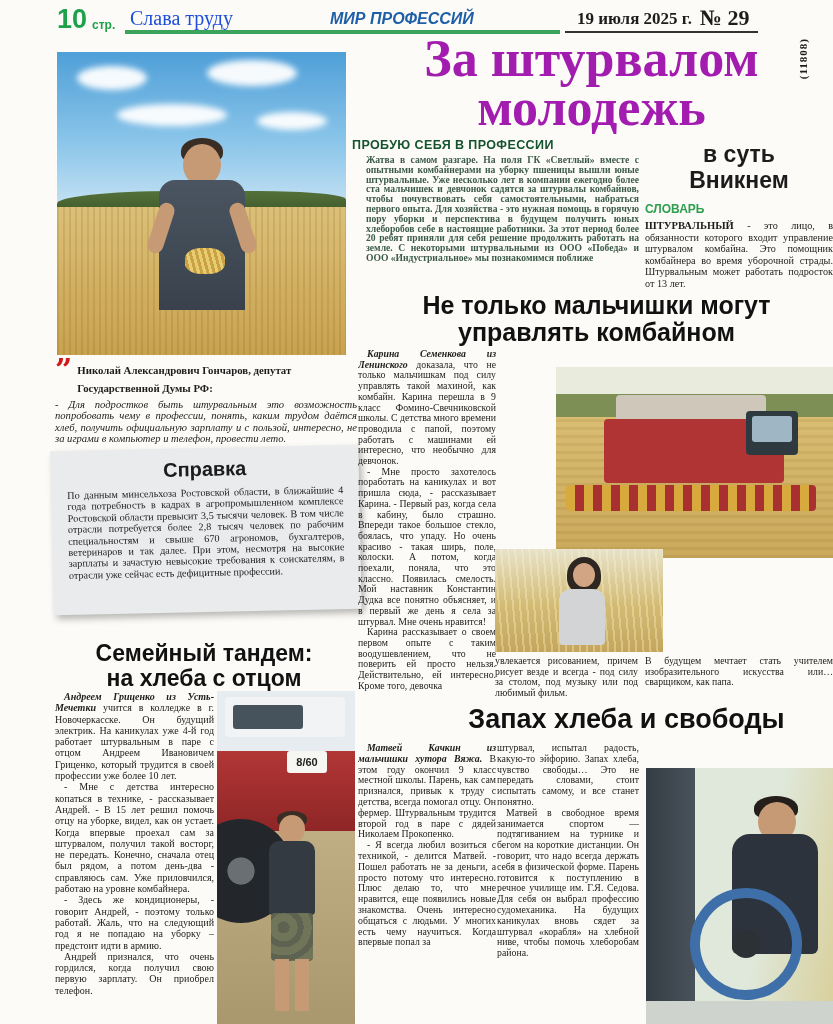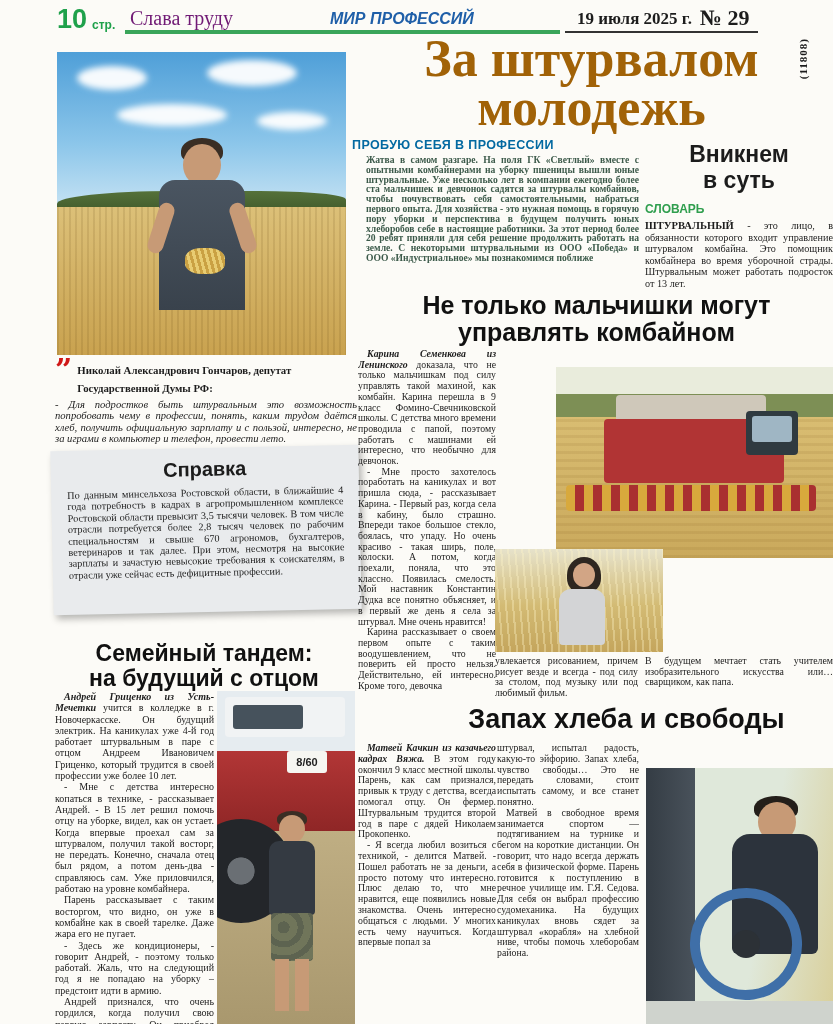--- a/index.html
+++ b/index.html
@@ -6,35 +6,35 @@
   .page{
     position:relative;width:833px;height:1024px;margin:0 auto;
     background:#fcfbf7;overflow:hidden;
     font-family:"Liberation Serif",serif;color:#1c1c1c;
   }
   
   .pnum{position:absolute;left:57px;top:4px;font-family:"Liberation Sans",sans-serif;
         font-size:27px;font-weight:bold;color:#1fa14b;}
   .plbl{position:absolute;left:92px;top:18px;font-family:"Liberation Sans",sans-serif;
         font-size:12px;font-weight:bold;color:#1fa14b;}
-  .pname{position:absolute;left:130px;top:7px;font-size:20px;color:#701a75;}
+  .pname{position:absolute;left:130px;top:7px;font-size:20px;color:#1d4ed8;}
   .sname{position:absolute;left:330px;top:10px;font-family:"Liberation Sans",sans-serif;
         font-size:16px;font-weight:bold;font-style:italic;color:#1f5fa8;}
   .pdate{position:absolute;left:577px;top:9px;font-size:17px;font-weight:bold;}
   .pissue{position:absolute;left:700px;top:5px;font-size:22px;font-weight:bold;}
   .pcode{position:absolute;right:36px;top:38px;font-size:11px;font-weight:bold;
         transform:rotate(-90deg);transform-origin:right top;letter-spacing:1px;}
   .rule-green{position:absolute;left:125px;top:30px;width:435px;height:4px;background:#3aa55a;}
   .rule-black{position:absolute;left:565px;top:31px;width:193px;height:2px;background:#333;}
 
   
   .main-head{position:absolute;left:350px;top:34px;width:483px;text-align:center;
-    color:#a16207;font-weight:bold;font-size:52px;line-height:49px;}
+    color:#a21caf;font-weight:bold;font-size:52px;line-height:49px;}
   .kicker{position:absolute;left:352px;top:138px;font-family:"Liberation Sans",sans-serif;
-    font-size:12.5px;font-weight:bold;color:#0369a1;letter-spacing:.4px;}
+    font-size:12.5px;font-weight:bold;color:#14532d;letter-spacing:.4px;}
   .lead{position:absolute;left:366px;top:155px;width:273px;height:142px;overflow:hidden;
     font-size:9.6px;line-height:9.8px;font-weight:bold;color:#3c5a4a;text-align:justify;}
   .sans-head{font-family:"Liberation Sans",sans-serif;font-weight:bold;color:#111;
     text-align:center;position:absolute;}
   #head-karina{left:360px;top:292px;width:473px;font-size:25px;line-height:27px;}
   #head-andrey{left:55px;top:641px;width:298px;font-size:23px;line-height:25px;}
   #head-matvey{left:420px;top:705px;width:413px;font-size:27px;line-height:29px;}
 
   
   .gloss{position:absolute;left:645px;top:141px;width:188px;}
@@ -161,22 +161,22 @@
     <div class="arm" style="left:96px;top:150px;transform:rotate(18deg);"></div>
     <div class="arm" style="left:178px;top:150px;transform:rotate(-18deg);"></div>
     <div class="sheaf"></div>
   </div>
 
   <div class="kicker">ПРОБУЮ СЕБЯ В ПРОФЕССИИ</div>
   <div class="lead">Жатва в самом разгаре. На поля ГК «Светлый» вместе с опытными комбайнерами на уборку пшеницы вышли юные штурвальные. Уже несколько лет в компании ежегодно более ста мальчишек и девчонок садятся за штурвалы комбайнов, чтобы почувствовать себя самостоятельными, набраться первого опыта. Для хозяйства - это нужная помощь в горячую пору уборки и перспектива в будущем получить юных хлеборобов себе в настоящие работники. За этот период более 20 ребят приняли для себя решение продолжить работать на земле. С некоторыми штурвальными из ООО «Победа» и ООО «Индустриальное» мы познакомимся поближе</div>
 
   <div class="gloss">
     <div class="gt">
+      <div>в суть</div>
       <div>Вникнем</div>
-      <div>в суть</div>
     </div>
     <div class="gl">СЛОВАРЬ</div>
     <div class="gd">
       <b>ШТУРВАЛЬНЫЙ</b><span> - это лицо, в обязанности которого входит управление штурвалом комбайна. Это помощник комбайнера во время уборочной страды. Штурвальным может работать подросток от 13 лет.</span>
     </div>
   </div>
 
   <div class="sans-head" id="head-karina">
     <div>Не только мальчишки могут</div>
     <div>управлять комбайном</div>
@@ -188,27 +188,26 @@
     <div class="qtext">- Для подростков быть штурвальным это возможность попробовать чему в профессии, понять, каким трудом даётся хлеб, получить официальную зарплату и с пользой, интересно, не за играми в компьютер и телефон, провести лето.</div>
   </div>
 
   <div class="spravka">
     <div class="st">Справка</div>
     <div class="sx">По данным минсельхоза Ростовской области, в ближайшие 4 года потребность в кадрах в агропромышленном комплексе Ростовской области превысит 3,5 тысячи человек. В том числе отрасли потребуется более 2,8 тысяч человек по рабочим специальностям и свыше 670 агрономов, бухгалтеров, ветеринаров и так далее. При этом, несмотря на высокие зарплаты и зачастую невысокие требования к соискателям, в отрасли уже сейчас есть дефицитные профессии.</div>
   </div>
 
   <div class="sans-head" id="head-andrey">
     <div>Семейный тандем:</div>
-    <div>на будущий с отцом</div>
+    <div>на хлеба с отцом</div>
   </div>
 
   <div class="col" id="col-andrey">
-    <p><span class="bi">Андрей Гриценко из Усть-Мечетки</span><span> учится в колледже в г. Новочеркасске. Он будущий электрик. На каникулах уже 4-й год работает штурвальным в паре с отцом Андреем Ивановичем Гриценко, который трудится в своей профессии уже более 10 лет.</span></p>
+    <p><span class="bi">Андреем Гриценко из Усть-Мечетки</span><span> учится в колледже в г. Новочеркасске. Он будущий электрик. На каникулах уже 4-й год работает штурвальным в паре с отцом Андреем Ивановичем Гриценко, который трудится в своей профессии уже более 10 лет.</span></p>
     <p>- Мне с детства интересно копаться в технике, - рассказывает Андрей. - В 15 лет решил помочь отцу на уборке, видел, как он устает. Когда впервые проехал сам за штурвалом, получил такой восторг, не передать. Конечно, сначала отец был рядом, а потом день-два - справляюсь сам. Уже приловчился, работаю на уровне комбайнера.</p>
-    <p>Парень рассказывает с таким восторгом, что видно, он уже в комбайне как в своей тарелке. Даже жара его не пугает.</p>
     <p>- Здесь же кондиционеры, - говорит Андрей, - поэтому только работай. Жаль, что на следующий год я не попадаю на уборку – предстоит идти в армию.</p>
     <p>Андрей признался, что очень гордился, когда получил свою первую зарплату. Он приобрел телефон.</p>
 
   </div>
 
   <div class="photo" id="ph-andrey">
     <div class="sky"></div>
     <div class="cabtop"></div>
     <div class="cabwin"></div>
     <div class="red"></div>
@@ -247,21 +246,21 @@
     <div class="head-skin" style="left:78px;top:14px;width:22px;height:24px;background:#d2a585;"></div>
     <div class="body"></div>
   </div>
 
   <div class="col" id="cap-left">увлекается рисованием, причем рисует везде и всегда - под силу за столом, под музыку или под любимый фильм.</div>
   <div class="col" id="cap-right">В будущем мечтает стать учителем изобразительного искусства или… сварщиком, как папа.</div>
 
   <div class="sans-head" id="head-matvey">Запах хлеба и свободы</div>
 
   <div class="col" id="col-mat1">
-    <p><span class="bi">Матвей Качкин из казачьего кадрах Вяжа.</span><span> В этом году окончил 9 класс местной школы. Парень, как сам признался, привык к труду с детства, всегда помогал отцу. Он фермер. Штурвальным трудится второй год в паре с дядей Николаем Прокопенко.</span></p>
+    <p><span class="bi">Матвей Качкин из мальчишки хутора Вяжа.</span><span> В этом году окончил 9 класс местной школы. Парень, как сам признался, привык к труду с детства, всегда помогал отцу. Он фермер. Штурвальным трудится второй год в паре с дядей Николаем Прокопенко.</span></p>
     <p>- Я всегда любил возиться с техникой, - делится Матвей. - Пошел работать не за деньги, а просто потому что интересно. Плюс делаю то, что мне нравится, еще появились новые знакомства. Очень интересно общаться с людьми. У многих есть чему научиться. Когда впервые попал за</p>
   </div>
   <div class="col" id="col-mat2">
     <p style="text-indent:0;">штурвал, испытал радость, какую-то эйфорию. Запах хлеба, чувство свободы… Это не передать словами, стоит испытать самому, и все станет понятно.</p>
     <p>Матвей в свободное время занимается спортом — подтягиванием на турнике и бегом на короткие дистанции. Он говорит, что надо всегда держать себя в физической форме. Парень готовится к поступлению в речное училище им. Г.Я. Седова. Для себя он выбрал профессию судомеханика. На будущих каникулах вновь сядет за штурвал «корабля» на хлебной ниве, чтобы помочь хлеборобам района.</p>
   </div>
 
   <div class="photo" id="ph-matvey">
     <div class="win"></div>
     <div class="pillar"></div>

